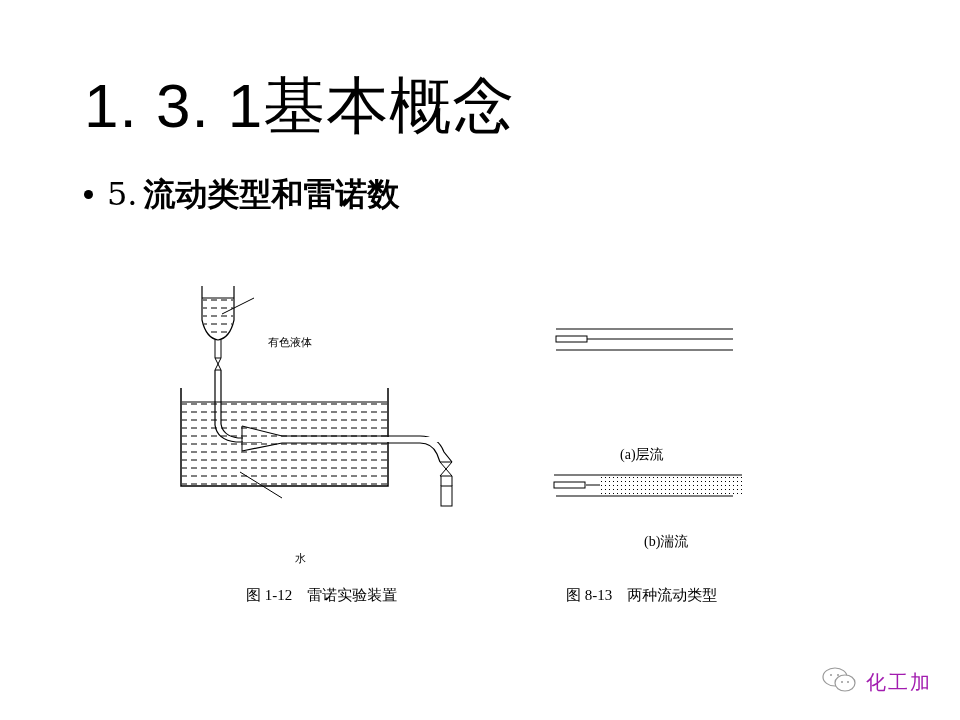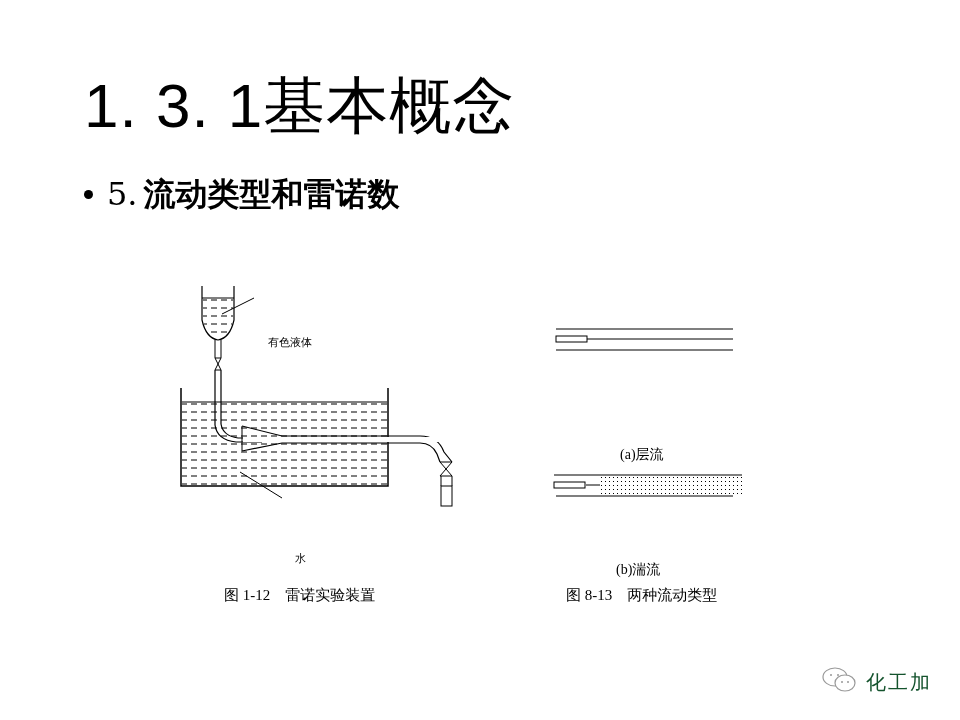--- a/index.html
+++ b/index.html
@@ -10,21 +10,21 @@
     .bullet-row { position: absolute; left: 84px; top: 172px; font-size: 32px;
                   line-height: 44px; display: flex; align-items: center; }
     .bullet-dot { width: 9px; height: 9px; border-radius: 50%; background: #000; margin-right: 14px; }
     .bullet-num { font-family: "DejaVu Serif", serif; margin-right: 6px; }
     .bullet-text { font-family: "DejaVu Sans", sans-serif; font-weight: bold; }
     svg.fig { position: absolute; left: 0; top: 0; }
     .cap { position: absolute; font-family: "Liberation Serif", serif; font-size: 15px; white-space: pre; }
     .lbl { position: absolute; font-family: "DejaVu Sans", sans-serif; font-size: 11px; margin-top: 44px; }
     .lbl2 { position: absolute; font-family: "Liberation Serif", serif; font-size: 14px; }
     .watermark { position: absolute; right: 28px; bottom: 22px; display: flex; align-items: center; color: #8a8a8a; }
-    .watermark-text { font-family: "DejaVu Sans", sans-serif; font-size: 20px; margin-left: 6px; letter-spacing: 2px; color: #14532d; }
+    .watermark-text { font-family: "DejaVu Sans", sans-serif; font-size: 20px; margin-left: 6px; letter-spacing: 2px; color: #a21caf; }
   </style>
 </head>
 <body>
 
 <div class="title">1. 3. 1基本概念</div>
 
 <div class="bullet-row">
   <span class="bullet-dot"></span>
   <span class="bullet-num">5.</span>
   <span class="bullet-text">流动类型和雷诺数</span>
@@ -84,24 +84,24 @@
     <line x1="554" y1="475" x2="742" y2="475" stroke="#000" stroke-width="1.2"></line>
     <line x1="556" y1="496" x2="733" y2="496" stroke="#000" stroke-width="1.2"></line>
     <rect x="600" y="476" width="142" height="19" fill="url(#dots)"></rect>
     <rect x="554" y="482" width="31" height="6" fill="none" stroke="#000"></rect>
     <line x1="586" y1="485" x2="600" y2="485" stroke="#000"></line>
   </g>
 </svg>
 
 <div class="lbl" style="left:268px; top:291px;">有色液体</div>
 <div class="lbl" style="left:295px; top:507px;">水</div>
-<div class="cap" style="left:224px; top:586px;">图 1-12    雷诺实验装置</div>
+<div class="cap" style="left:246px; top:586px;">图 1-12    雷诺实验装置</div>
 
 <div class="lbl2" style="left:620px; top:398px;margin-top:48px;">(a)层流</div>
-<div class="lbl2" style="left:616px; top:533px;margin-top:28px;">(b)湍流</div>
+<div class="lbl2" style="left:644px; top:533px;">(b)湍流</div>
 <div class="cap" style="left:566px; top:586px;">图 8-13    两种流动类型</div>
 
 <div class="watermark">
   <span>
     <svg width="40" height="28" viewBox="0 0 40 28">
       <ellipse cx="15" cy="11" rx="12" ry="9" fill="none" stroke="#999" stroke-width="1.2"></ellipse>
       <ellipse cx="25" cy="17" rx="10" ry="8" fill="#fff" stroke="#999" stroke-width="1.2"></ellipse>
       <circle cx="11" cy="9" r="1" fill="#999"></circle>
       <circle cx="18" cy="9" r="1" fill="#999"></circle>
       <circle cx="22" cy="16" r="1" fill="#999"></circle>

